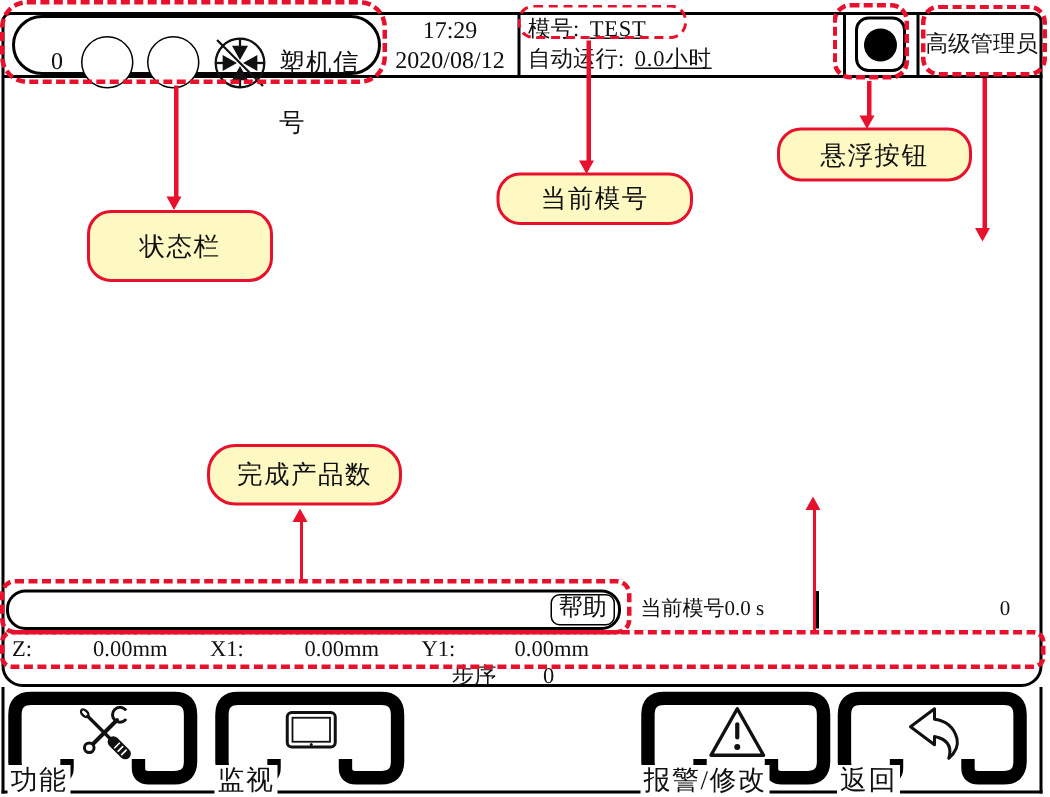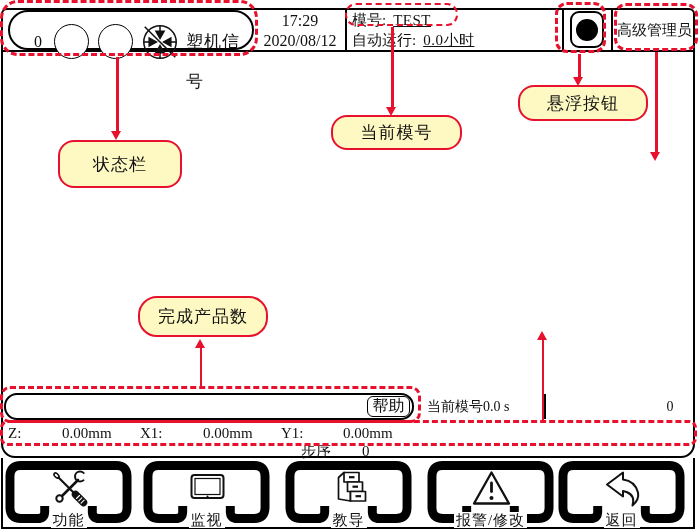--- a/index.html
+++ b/index.html
@@ -34,21 +34,21 @@
   .stat{top:393px;height:27px;line-height:27px;font-size:14px;}
   .stat-div{left:544px;top:394px;width:1.5px;height:25px;background:#000;}
 
   .axis-row{top:423px;height:20px;line-height:20px;font-size:15px;}
   .step-row{top:443px;height:17px;line-height:17px;font-size:15px;}
 
   
   .tb-btn{top:461px;width:127px;height:68px;cursor:pointer;}
   .tb-frame{position:absolute;left:0;top:0;}
   .tb-icon{position:absolute;left:44px;top:7px;}
-  .tb-label{position:absolute;bottom:1px;left:0;width:100%;text-align:center;font-size:15px;
+  .tb-label{position:absolute;bottom:1px;left:0;width:100%;font-size:18px;
             line-height:16px;letter-spacing:1px;}
   .tb-label span{background:#fff;padding:0 2px;}
 
   
   .dash{border:3px dashed var(--red);z-index:9;}
   .ann{border:2px solid var(--red);border-radius:16px;background:#fef9c3;z-index:11;
        display:flex;align-items:center;justify-content:center;font-size:17px;letter-spacing:1px;}
   .aline{width:2.5px;background:var(--red);z-index:10;}
   .ahead{width:0;height:0;border-left:5.5px solid transparent;border-right:5.5px solid transparent;z-index:10;}
   .ahead.down{border-top:9px solid var(--red);}
@@ -157,39 +157,20 @@
       <path d="M40 45 L40 51 Q40 57.5 33 57.5 L16 57.5 Q5 57.5 5 46.5 L5 15.5 Q5 4.5 16 4.5 L112 4.5 Q123 4.5 123 15.5 L123 46.5 Q123 57.5 112 57.5 L95 57.5 Q88 57.5 88 51 L88 45" fill="none" stroke="#000" stroke-width="9"></path>
     </svg>
     <svg class="tb-icon" width="40" height="40" viewBox="0 0 40 40">
       <rect x="4.5" y="7" width="32" height="23" rx="3" fill="#fff" stroke="#111" stroke-width="2"></rect>
       <rect x="8" y="10.5" width="25" height="16" fill="none" stroke="#111" stroke-width="1.2"></rect>
       <circle cx="20.5" cy="28.4" r="1" fill="#111"></circle>
     </svg>
     <span class="tb-label"><span>监视</span></span>
   </div>
 
-  <div class="abs tb-btn" style="left:285px">
-    <svg class="tb-frame" width="127" height="63" viewBox="0 0 128 63" preserveAspectRatio="none">
-      <path d="M40 45 L40 51 Q40 57.5 33 57.5 L16 57.5 Q5 57.5 5 46.5 L5 15.5 Q5 4.5 16 4.5 L112 4.5 Q123 4.5 123 15.5 L123 46.5 Q123 57.5 112 57.5 L95 57.5 Q88 57.5 88 51 L88 45" fill="none" stroke="#000" stroke-width="9"></path>
-    </svg>
-    <svg class="tb-icon" width="40" height="40" viewBox="0 0 40 40">
-      <g fill="#fff" stroke="#111" stroke-width="1.7" stroke-linejoin="round">
-        <path d="M15 4.5 L9.5 9.5 L9.5 31 L21.5 33 L21.5 23 L18.5 14 Z"></path>
-        <rect x="15" y="4.5" width="15" height="9.5"></rect>
-        <rect x="18.5" y="14" width="15" height="9.5"></rect>
-        <rect x="21.5" y="23.5" width="15" height="9.5"></rect>
-        <g stroke-width="2.2">
-          <line x1="20" y1="9.2" x2="25.5" y2="9.2"></line>
-          <line x1="23.5" y1="18.7" x2="29" y2="18.7"></line>
-          <line x1="26.5" y1="28.2" x2="32" y2="28.2"></line>
-        </g>
-      </g>
-    </svg>
-    <span class="tb-label"><span>教导</span></span>
-  </div>
 
   <div class="abs tb-btn" style="left:427px">
     <svg class="tb-frame" width="127" height="63" viewBox="0 0 128 63" preserveAspectRatio="none">
       <path d="M40 45 L40 51 Q40 57.5 33 57.5 L16 57.5 Q5 57.5 5 46.5 L5 15.5 Q5 4.5 16 4.5 L112 4.5 Q123 4.5 123 15.5 L123 46.5 Q123 57.5 112 57.5 L95 57.5 Q88 57.5 88 51 L88 45" fill="none" stroke="#000" stroke-width="9"></path>
     </svg>
     <svg class="tb-icon" width="40" height="40" viewBox="0 0 40 40">
       <path d="M20.5 4.5 L38 35.5 L3 35.5 Z" fill="#fff" stroke="#111" stroke-width="2.3" stroke-linejoin="round"></path>
       <rect x="19.1" y="13.5" width="2.8" height="11.5" rx="1.4" fill="#111"></rect>
       <circle cx="20.5" cy="30" r="2" fill="#111"></circle>
     </svg>

